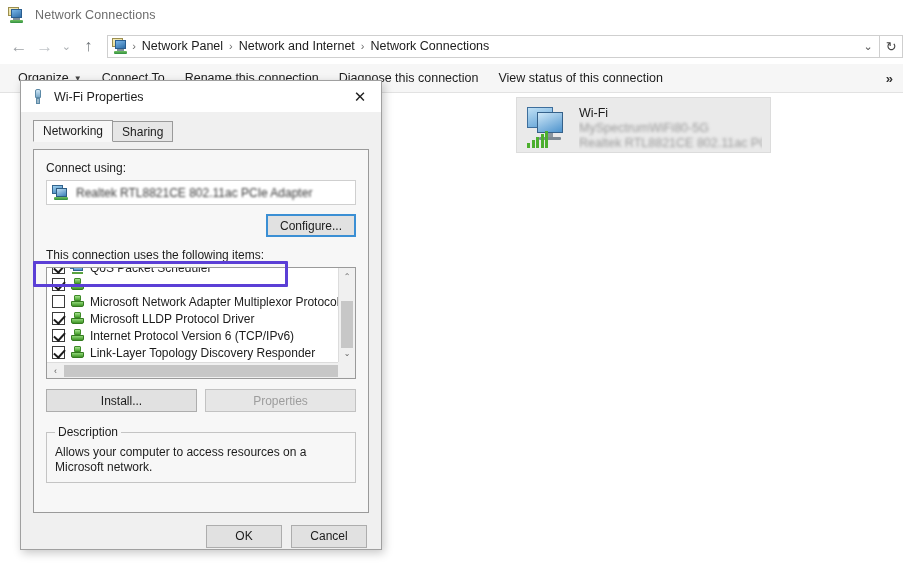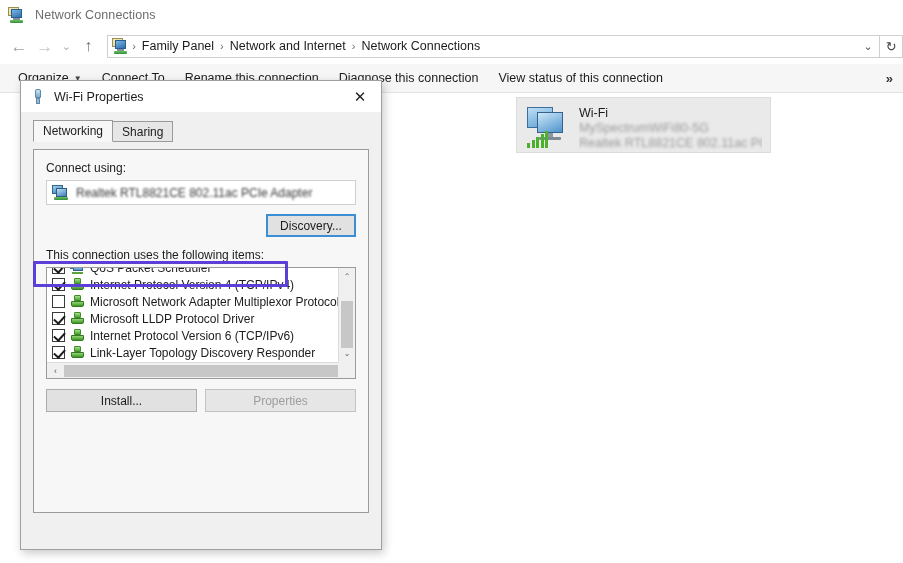--- a/index.html
+++ b/index.html
@@ -422,21 +422,21 @@
     <div class="nav-btn up">↑</div>
 
     <div class="addr-bar">
       <span class="addr-icon neticon">
         <span class="mon-back"></span>
           <span class="mon-front"></span>
         <span class="stand"></span>
           <span class="base"></span>
       </span>
       <span class="crumb-sep">›</span>
-      <span class="crumb">Family Panel</span>
+      <span class="crumb">Network Panel</span>
       <span class="crumb-sep">›</span>
       <span class="crumb">Network and Internet</span>
       <span class="crumb-sep">›</span>
       <span class="crumb">Network Connections</span>
       <span class="addr-spacer"></span>
       <span class="addr-chev">⌄</span>
     </div>
     <div class="addr-refresh" style="border:1px solid #cfcfcf;border-left:1px solid #cfcfcf;height:23px;margin-left:-1px;">↻</div>
   </div>
 
@@ -519,21 +519,21 @@
       <div class="adapter-box">
         <span class="adapter-icon">
           <span class="ad-back"></span>
             <span class="ad-front"></span>
             <span class="ad-base"></span>
         </span>
         <span class="adapter-name">Realtek RTL8821CE 802.11ac PCIe Adapter</span>
       </div>
 
       <div class="btnrow-configure">
-        <div class="win-btn focus" style="min-width:90px;">Discovery...</div>
+        <div class="win-btn focus" style="min-width:90px;">Configure...</div>
       </div>
 
       <div class="items-label">This connection uses the following items:</div>
 
       <div class="listbox">
         <div class="list-scroll">
           <div class="list-inner">
 
             <div class="list-item">
               <span class="cbx checked"></span>
@@ -544,21 +544,20 @@
               </span>
               <span>QoS Packet Scheduler</span>
             </div>
 
             <div class="list-item">
               <span class="cbx checked"></span>
               <span class="plugicon">
                 <span class="pg-top"></span>
                   <span class="pg-bot"></span>
               </span>
-              <span>Internet Protocol Version 4 (TCP/IPv4)</span>
             </div>
 
             <div class="list-item">
               <span class="cbx"></span>
               <span class="plugicon">
                 <span class="pg-top"></span>
                   <span class="pg-bot"></span>
               </span>
               <span>Microsoft Network Adapter Multiplexor Protocol</span>
             </div>
@@ -613,20 +612,28 @@
           <div class="hsb-arrow">›</div>
         </div>
         <div class="corner-box"></div>
       </div>
 
       <div class="btnrow3">
         <div class="win-btn">Install...</div>
         <div class="win-btn disabled">Properties</div>
       </div>
 
+      <fieldset class="descbox">
+        <legend>Description</legend>
+        <div class="desc-text">Allows your computer to access resources on a Microsoft network.</div>
+      </fieldset>
 
     </div>
 
+    <div class="dlg-footer">
+      <div class="win-btn">OK</div>
+      <div class="win-btn">Cancel</div>
+    </div>
 
   </div>
 </div>
 
 <div class="annot-box" style="left: 33px; top: 261px; width: 255px; height: 26px; border-color: rgb(91, 63, 214);"></div>
 
 </body></html>

